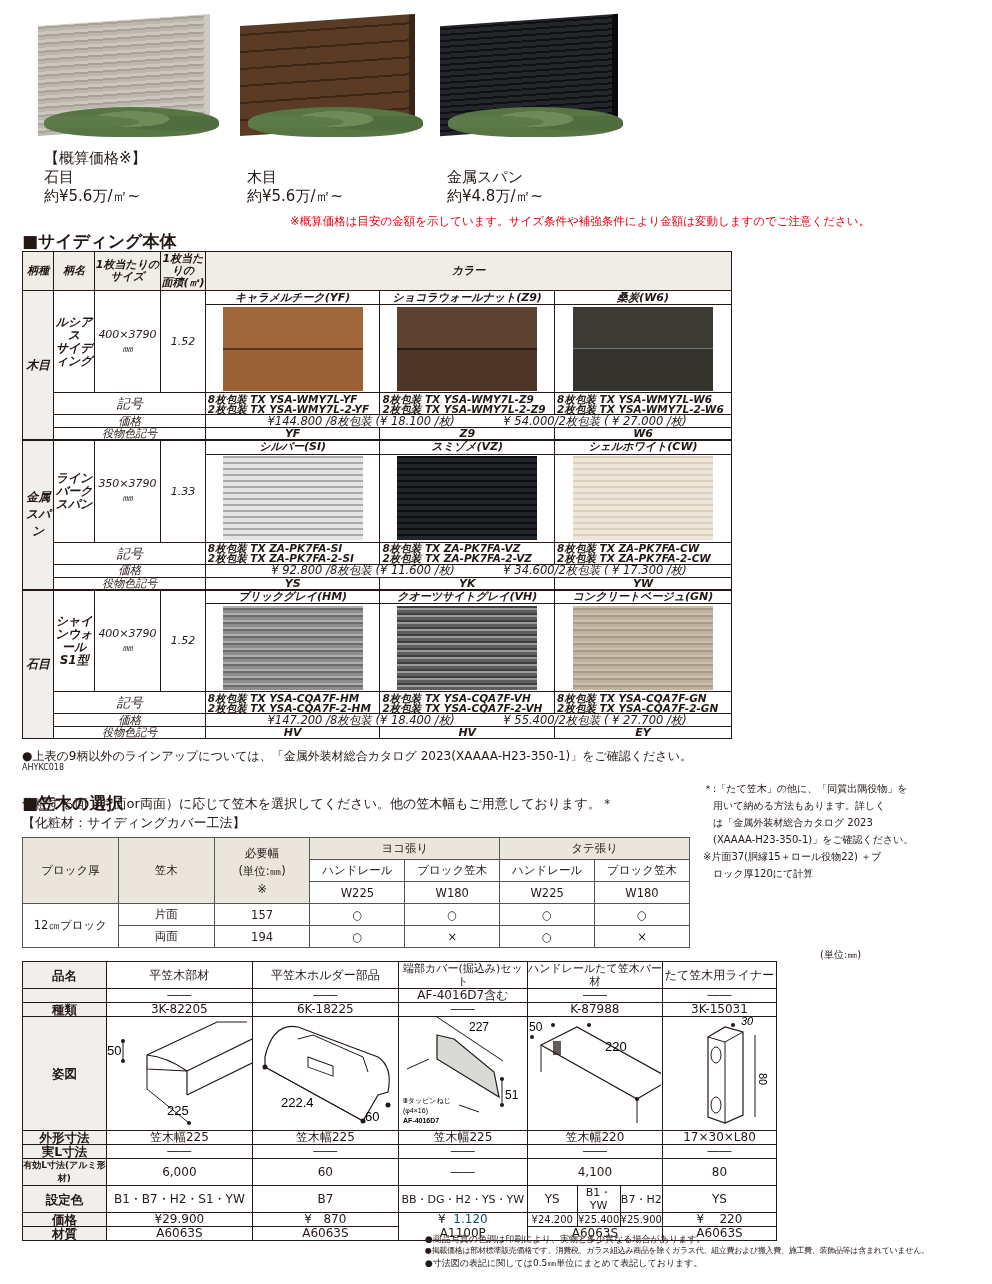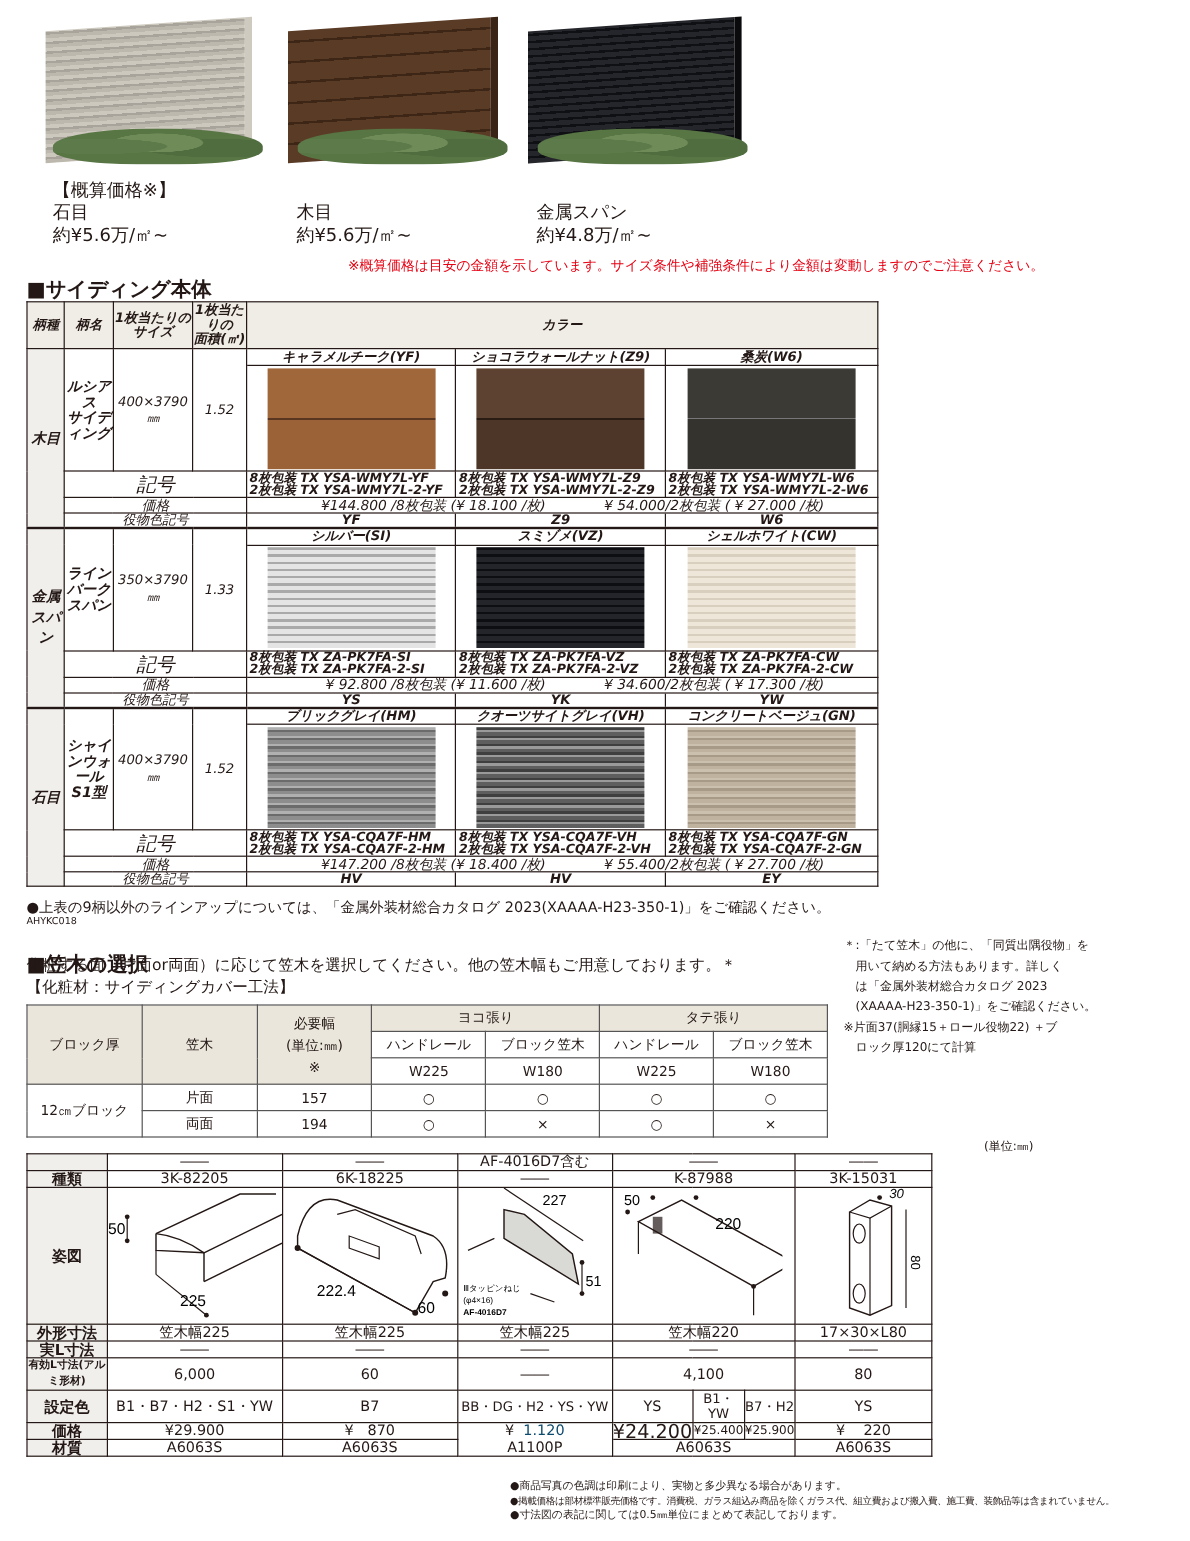--- a/index.html
+++ b/index.html
@@ -26,21 +26,21 @@
   td, th { border: 1.2px solid #231815; text-align: center; vertical-align: middle; font-weight: normal; }
 
   
   #siding { position: absolute; left: 22px; top: 251px; width: 710px; font-size: 11px; font-style: italic; }
   #siding th { background: #f0ece6; font-weight: bold; line-height: 12px; padding: 1px 0; }
   #siding .kind { background: #f1efec; font-weight: bold; font-size: 12px; }
   #siding .name { font-weight: bold; font-size: 12px; line-height: 13px; }
   #siding .cname { font-weight: bold; font-size: 11px; height: 14px; line-height: 12px; }
   #siding .swatch-cell { height: 88px; padding: 0; }
   #siding .swatch { width: 140px; height: 84px; margin: 0 auto; }
-  #siding .lbl { font-size: 16px; line-height: 13px; }
+  #siding .lbl { font-size: 13px; line-height: 13px; }
   #siding .code { font-weight: bold; font-size: 10.5px; line-height: 10px; white-space: nowrap; text-align: left; padding-left: 2px; }
   #siding .price-row td { font-size: 11.5px; height: 13px; line-height: 11px; padding: 0; }
   #siding .acc td { font-weight: bold; font-size: 11px; height: 12px; line-height: 11px; padding: 0; }
   .thick-top td { border-top: 2.5px solid #231815; }
 
   .yf { background: linear-gradient(#a0673a 0 49%, #5a3520 49% 51%, #9a6236 51%); }
   .z9 { background: linear-gradient(#5d4231 0 49%, #2a1c13 49% 51%, #4d3628 51%); }
   .w6 { background: linear-gradient(#3c3a34 0 49%, #777 49% 50%, #35332e 50%); }
   .si { background: repeating-linear-gradient(0deg, #e4e4e4 0 4px, #a9a9a9 4px 6px); }
   .vz { background: repeating-linear-gradient(0deg, #24252a 0 4px, #0d0e12 4px 6px); }
@@ -332,20 +332,28 @@
     <col style="width:92px">
       <col style="width:145px">
       <col style="width:145px">
       <col style="width:128px">
     <col style="width:50px">
       <col style="width:43px">
       <col style="width:39px">
       <col style="width:113px">
   </colgroup>
   <tbody>
+      <tr>
+    <td class="rh">品名</td>
+    <td>平笠木部材</td>
+    <td>平笠木ホルダー部品</td>
+    <td style="font-size:11px;">端部カバー(掘込み)セット</td>
+    <td colspan="3" style="font-size:11px;">ハンドレールたて笠木バー材</td>
+    <td>たて笠木用ライナー</td>
+  </tr>
   <tr>
     <td class="rh"></td>
     <td>――</td>
     <td>――</td>
     <td>AF-4016D7含む</td>
     <td colspan="3">――</td>
     <td>――</td>
   </tr>
   <tr>
     <td class="rh">種類</td>
@@ -468,21 +476,21 @@
     <td>YS</td>
     <td style="font-size:11px;">B1・YW</td>
     <td style="font-size:11px;">B7・H2</td>
     <td>YS</td>
   </tr>
   <tr>
     <td class="rh">価格</td>
     <td style="white-space:pre;">¥29.900</td>
     <td style="white-space:pre;">¥   870</td>
     <td style="border-top:none;border-bottom:none;"><span>¥</span>&nbsp;&nbsp;<span class="pink">1.120</span></td>
-    <td style="font-size:16px;">¥24.200</td>
+    <td style="font-size:10px;">¥24.200</td>
     <td style="font-size:10px;">¥25.400</td>
     <td style="font-size:10px;">¥25.900</td>
     <td style="white-space:pre;">¥    220</td>
   </tr>
   <tr>
     <td class="rh">材質</td>
     <td>A6063S</td>
     <td>A6063S</td>
     <td style="border-top:none;">A1100P</td>
     <td colspan="3">A6063S</td>

